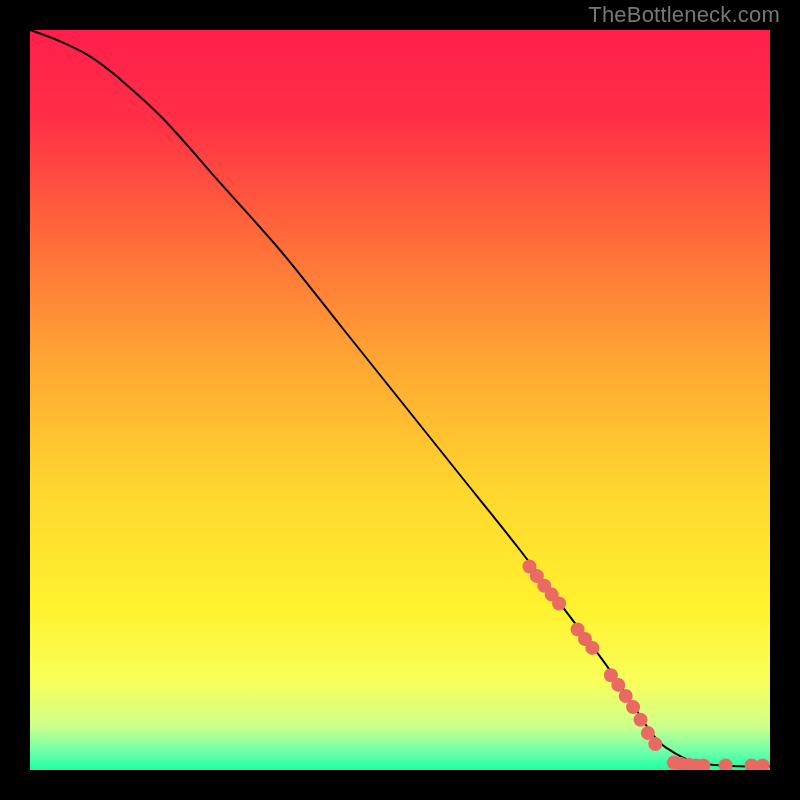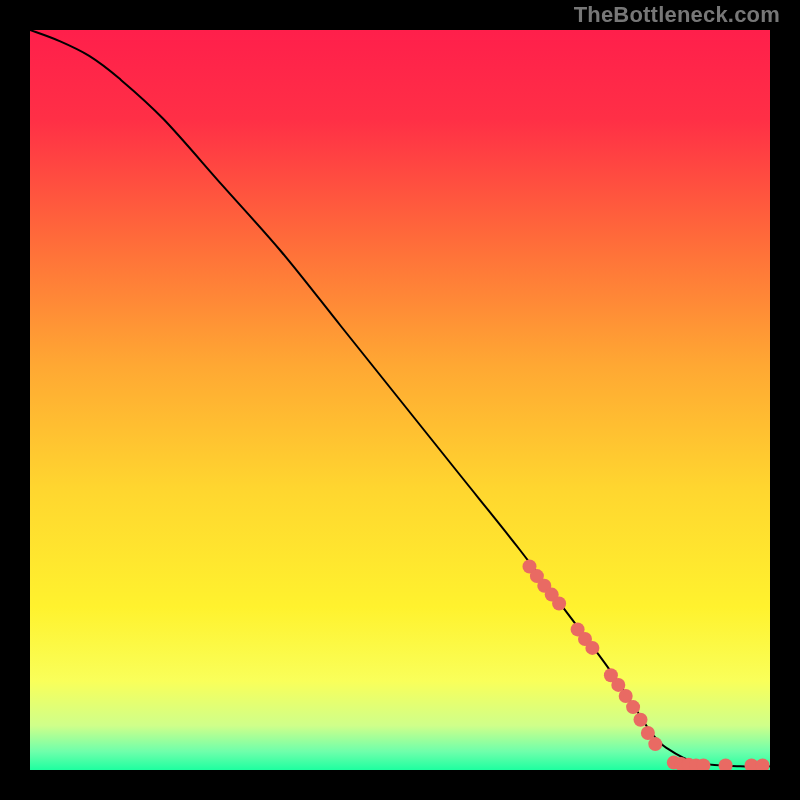--- a/index.html
+++ b/index.html
@@ -15,21 +15,21 @@
     position: relative;
     width: 800px;
     height: 800px;
   }
   .watermark {
     position: absolute;
     top: 2px;
     right: 20px;
     color: #777777;
     font-size: 22px;
-    font-weight: 700;
+    font-weight: 400;
     letter-spacing: 0.2px;
     z-index: 5;
   }
   .plot {
     position: absolute;
     left: 30px;
     top: 30px;
     width: 740px;
     height: 740px;
     overflow: hidden;

